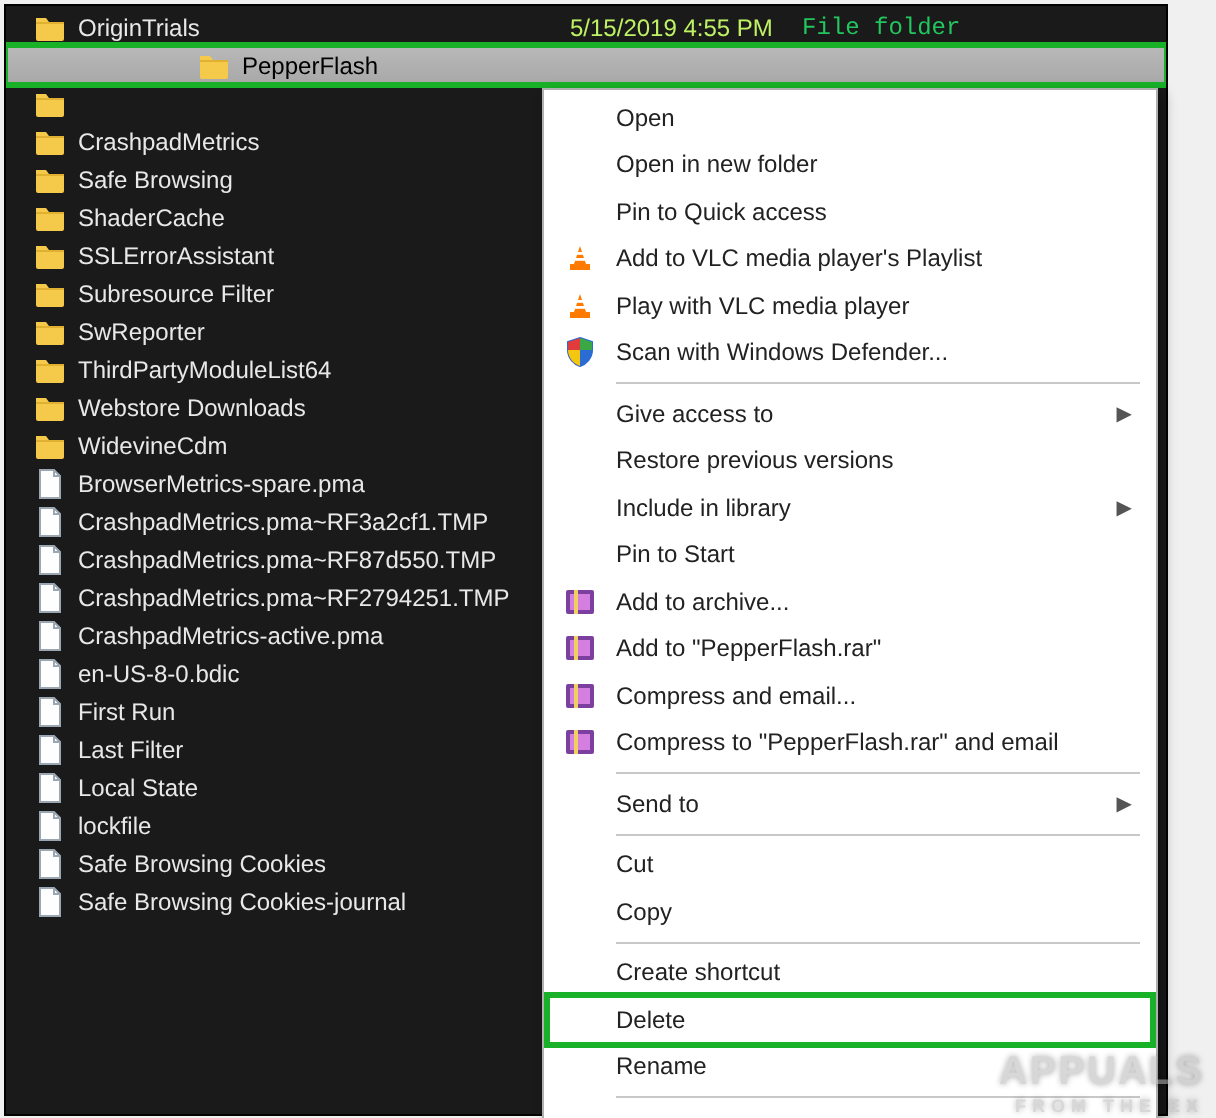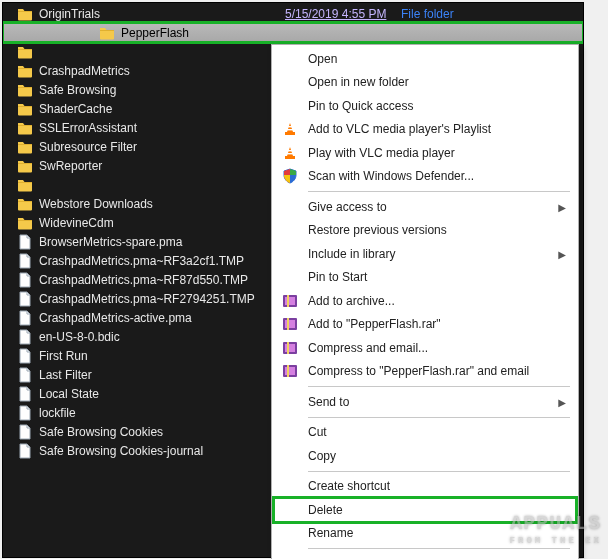--- a/index.html
+++ b/index.html
@@ -39,22 +39,22 @@
     outline: 3px solid #18b128;
     outline-offset: -1px;
   }
   .folder-icon, .file-icon {
     width: 16px; height: 16px;
     margin-right: 6px;
     flex: 0 0 16px;
   }
   .folder-icon svg, .file-icon svg { display:block; }
   .col-name { flex: 0 0 246px; overflow: hidden; text-overflow: clip; }
-  .col-date { flex: 0 0 116px; color: #c4b5fd; text-decoration: underline; }
-  .col-type { flex: 0 0 100px; color: #3b82f6; }
+  .col-date { flex: 0 0 116px; color: #bef264; }
+  .col-type { flex: 0 0 100px; color: #22c55e; font-family: Liberation Mono, monospace; }
 
   
   .ctx {
     position: absolute;
     left: 271px;
     top: 44px;
     width: 308px;
     background: #fff;
     border: 1px solid #b0b0b0;
     box-shadow: 3px 3px 6px rgba(0,0,0,.35);
@@ -88,31 +88,30 @@
     font-size: 10px;
     color: #555;
   }
   .highlight-box-delete {
     outline: 3px solid #18b128;
     outline-offset: -1px;
   }
   .watermark {
     position: absolute;
     right: 6px;
-    bottom: 12px;
+    bottom: 0;
     color: #b8b8b8;
     font-size: 9px;
     letter-spacing: 3px;
-    text-align: center;
+    text-align: right;
     line-height: 1.2;
     opacity: .55;
     font-weight: 600;
     pointer-events: none;
     text-shadow: 0 0 3px rgba(0,0,0,.6);
-    font-family: Liberation Mono, monospace;
   }
   .watermark .big { font-size: 20px; letter-spacing: 1px; font-weight: 800;}
 </style>
 </head>
 <body>
 
 <svg width="0" height="0" style="position:absolute">
   <defs>
     <g id="ic-folder">
       <path d="M1 3h5l1.5 2H15v8.5a1 1 0 0 1-1 1H2a1 1 0 0 1-1-1z" fill="#f5c94a"></path>
@@ -235,20 +234,21 @@
         <span class="col-name">SwReporter</span>
         <span class="col-date"></span>
         <span class="col-type"></span>
       </div>
       <div class="row">
         <span class="folder-icon">
           <svg viewBox="0 0 16 16">
             <use href="#ic-folder"></use>
           </svg>
         </span>
+        <span class="col-name">ThirdPartyModuleList64</span>
         <span class="col-date"></span>
         <span class="col-type"></span>
       </div>
       <div class="row">
         <span class="folder-icon">
           <svg viewBox="0 0 16 16">
             <use href="#ic-folder"></use>
           </svg>
         </span>
         <span class="col-name">Webstore Downloads</span>

